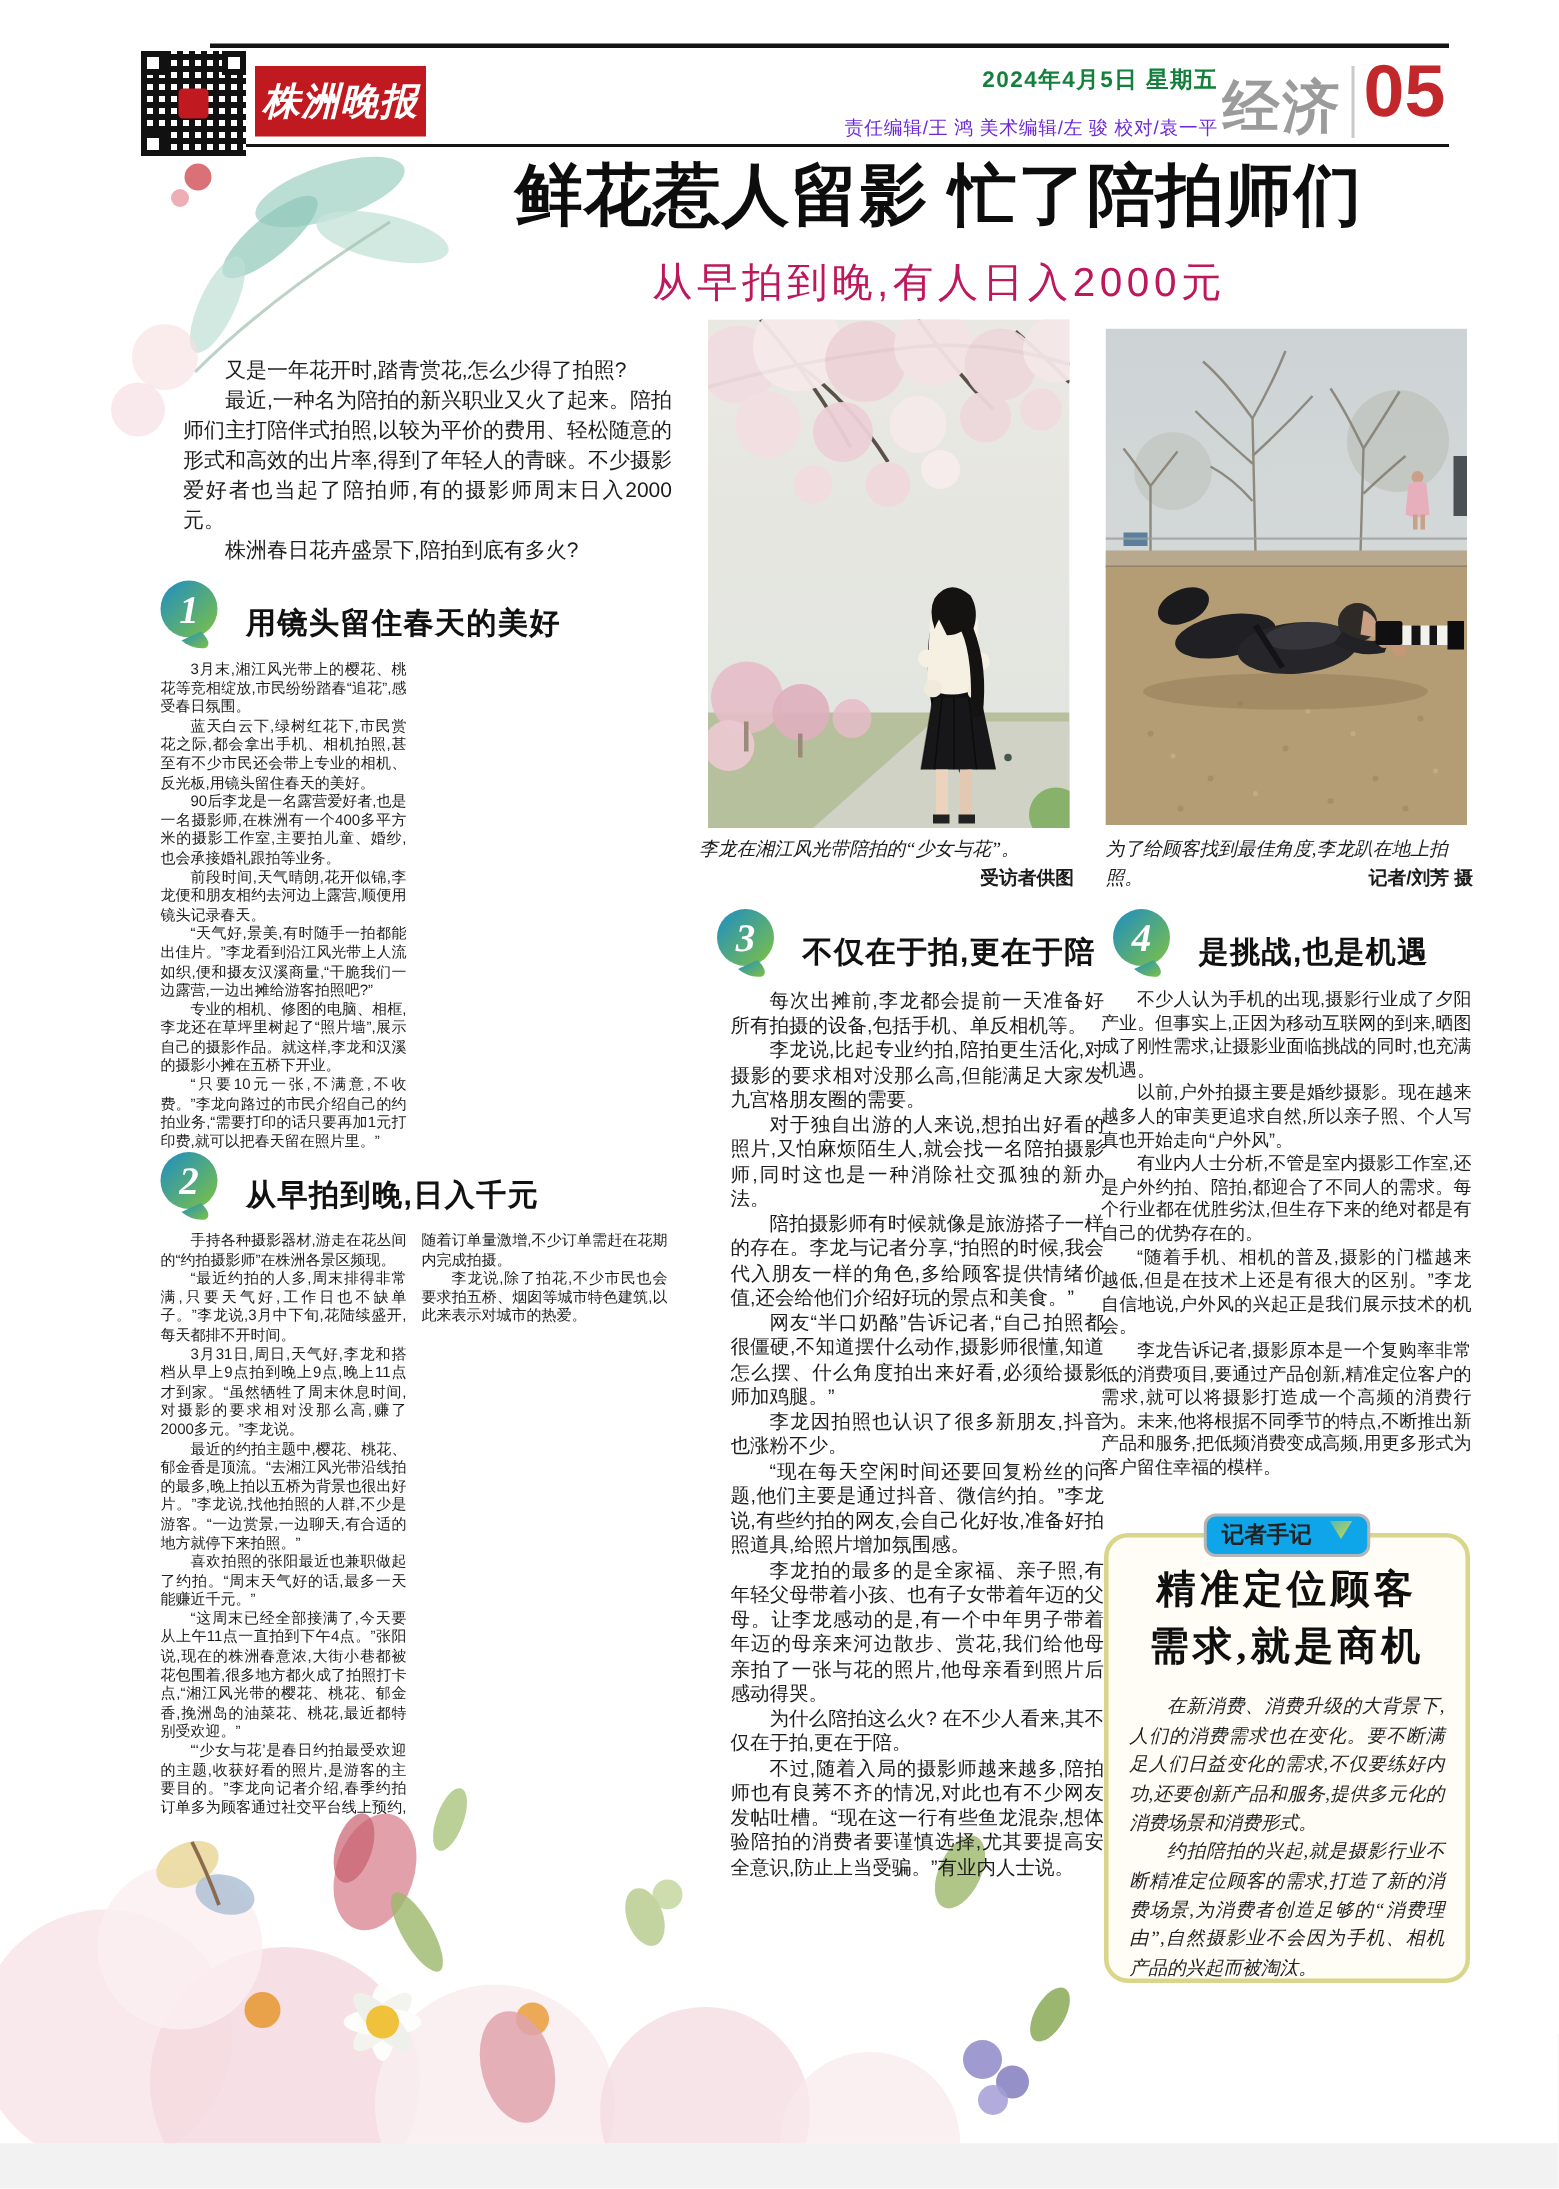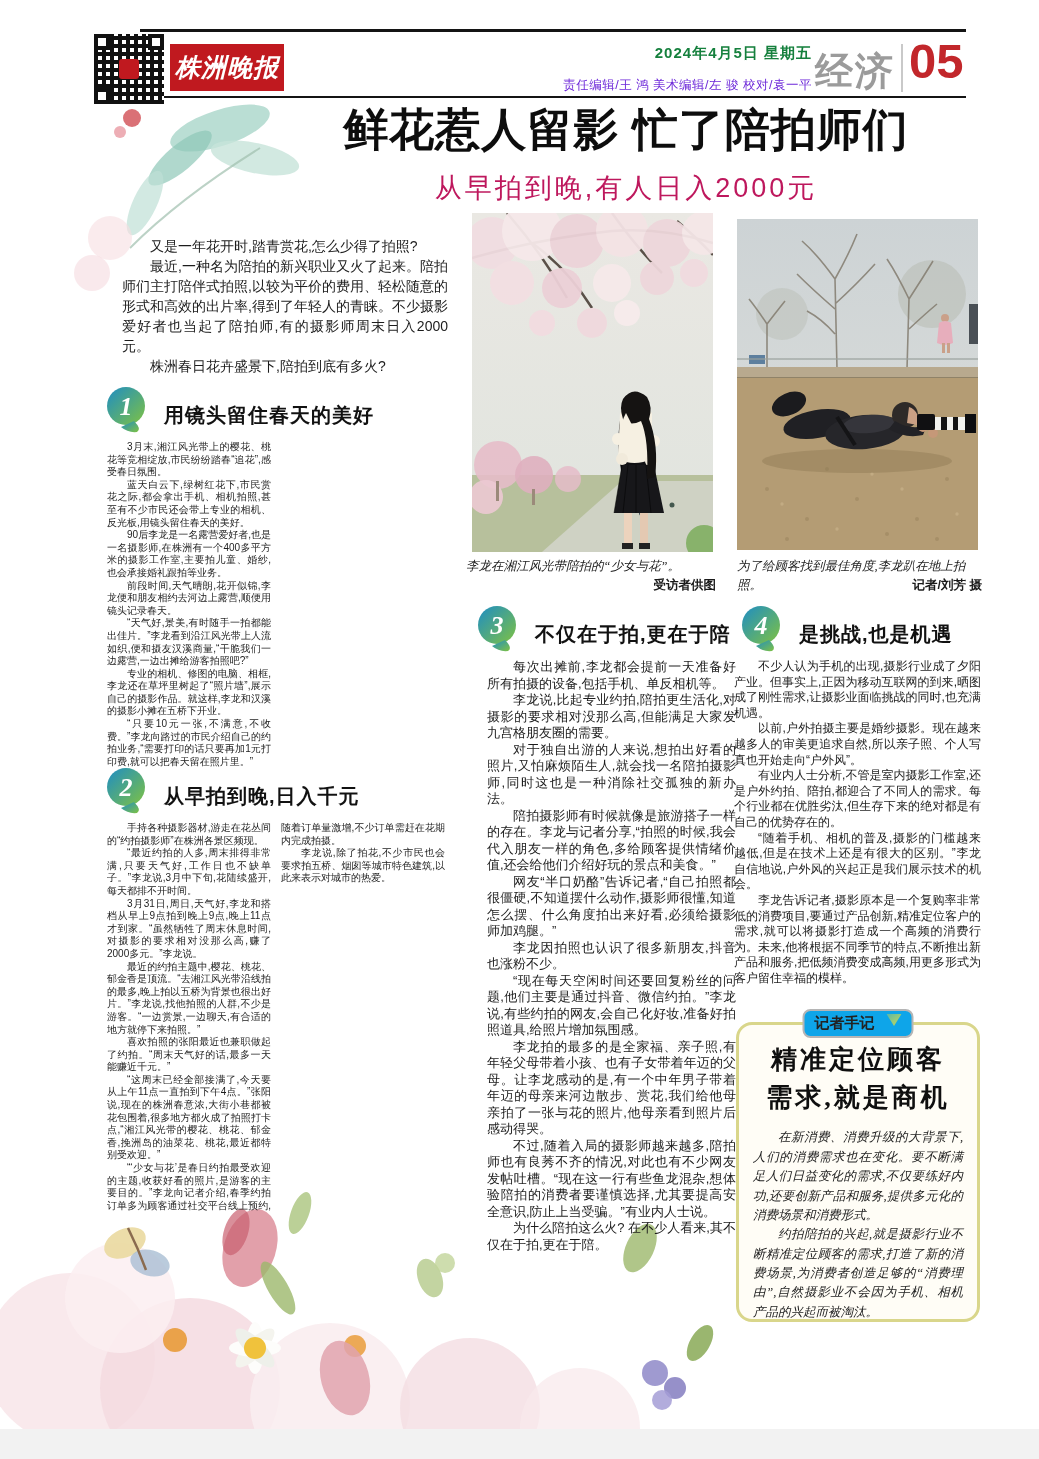--- a/index.html
+++ b/index.html
@@ -358,22 +358,22 @@
   </div>
   <div class="abs layer onecol s3b">
       <p>每次出摊前,李龙都会提前一天准备好所有拍摄的设备,包括手机、单反相机等。</p>
       <p>李龙说,比起专业约拍,陪拍更生活化,对摄影的要求相对没那么高,但能满足大家发九宫格朋友圈的需要。</p>
       <p>对于独自出游的人来说,想拍出好看的照片,又怕麻烦陌生人,就会找一名陪拍摄影师,同时这也是一种消除社交孤独的新办法。</p>
       <p>陪拍摄影师有时候就像是旅游搭子一样的存在。李龙与记者分享,“拍照的时候,我会代入朋友一样的角色,多给顾客提供情绪价值,还会给他们介绍好玩的景点和美食。”</p>
       <p>网友“半口奶酪”告诉记者,“自己拍照都很僵硬,不知道摆什么动作,摄影师很懂,知道怎么摆、什么角度拍出来好看,必须给摄影师加鸡腿。”</p>
       <p>李龙因拍照也认识了很多新朋友,抖音也涨粉不少。</p>
       <p>“现在每天空闲时间还要回复粉丝的问题,他们主要是通过抖音、微信约拍。”李龙说,有些约拍的网友,会自己化好妆,准备好拍照道具,给照片增加氛围感。</p>
       <p>李龙拍的最多的是全家福、亲子照,有年轻父母带着小孩、也有子女带着年迈的父母。让李龙感动的是,有一个中年男子带着年迈的母亲来河边散步、赏花,我们给他母亲拍了一张与花的照片,他母亲看到照片后感动得哭。</p>
+      <p>为什么陪拍这么火? 在不少人看来,其不仅在于拍,更在于陪。</p>
       <p>不过,随着入局的摄影师越来越多,陪拍师也有良莠不齐的情况,对此也有不少网友发帖吐槽。“现在这一行有些鱼龙混杂,想体验陪拍的消费者要谨慎选择,尤其要提高安全意识,防止上当受骗。”有业内人士说。</p>
-      <p>为什么陪拍这么火? 在不少人看来,其不仅在于拍,更在于陪。</p>
     </div>
 
   <div class="abs layer schead s4h">
     <svg class="badge" viewBox="0 0 46 48">
       <circle cx="22" cy="21" r="19" fill="url(#badgeGrad)"></circle>
       <path d="M30 36 q8 8 3 11 q-9 1 -16 -5 z" fill="url(#badgeGrad)"></path>
       <text x="22" y="30" text-anchor="middle" font-size="26" font-weight="bold" font-style="italic" fill="#fff" font-family="Liberation Serif,serif">4</text>
     </svg>
     <span class="title">是挑战,也是机遇</span>
   </div>

